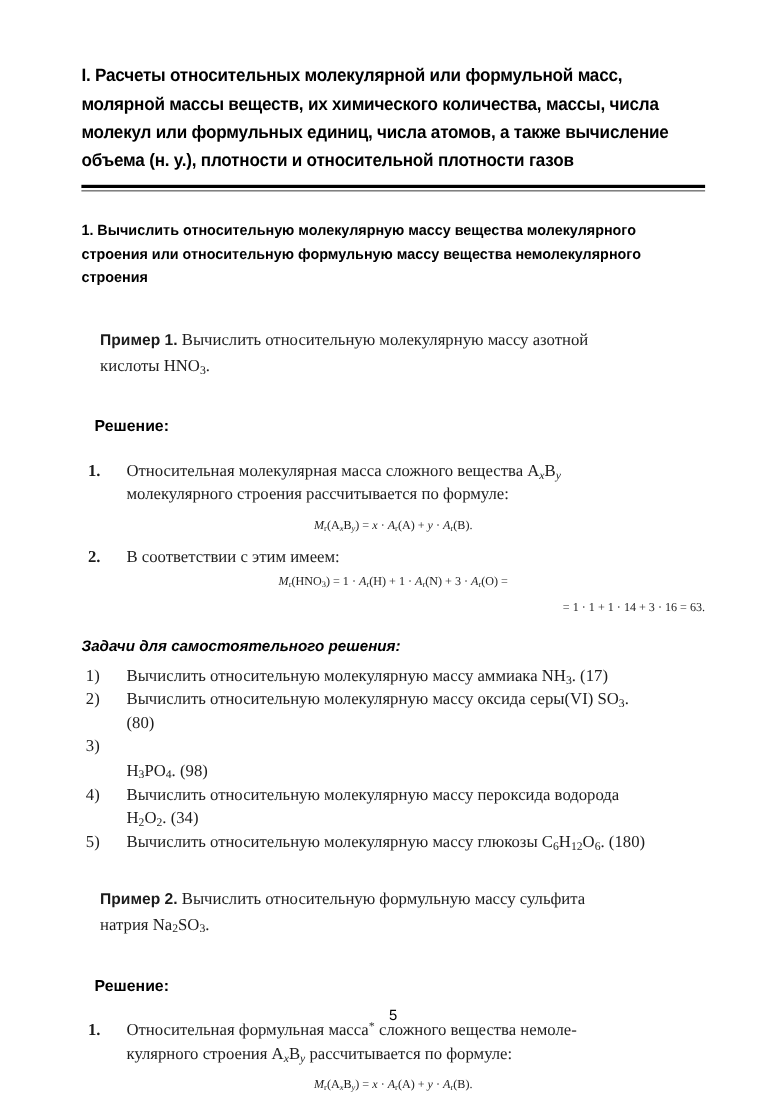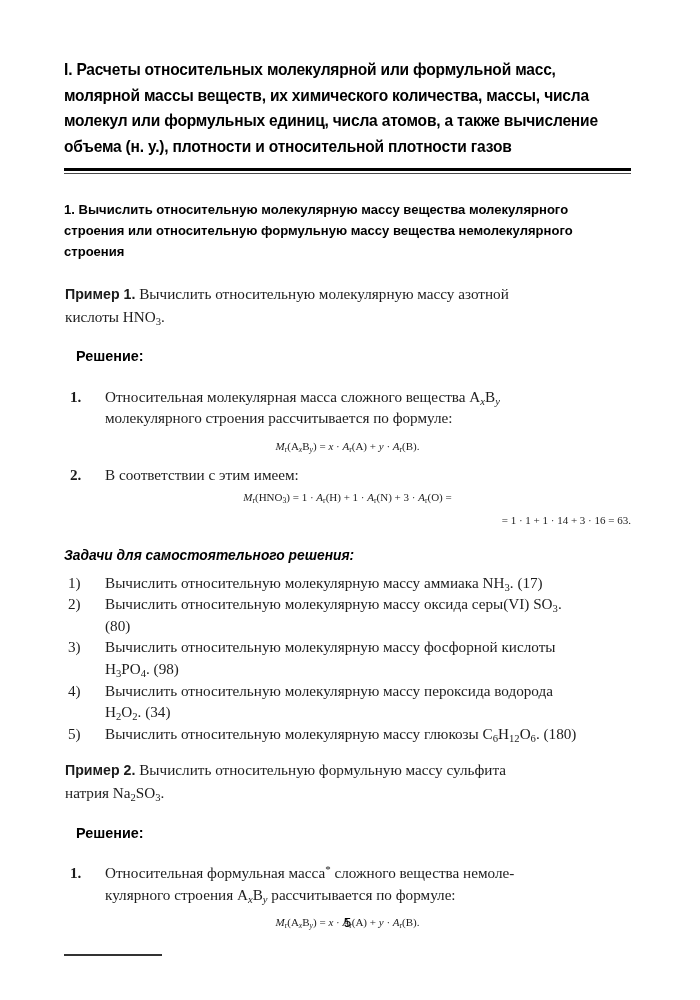--- a/index.html
+++ b/index.html
@@ -10,21 +10,21 @@
   body {
     width: 700px;
     height: 1000px;
     position: relative;
     font-family: "Liberation Serif", "DejaVu Serif", serif;
     color: #1a1a1a;
     overflow: hidden;
   }
   .page {
     position: absolute;
-    left: 64px;
+    left: 74px;
     top: 0;
     width: 567px;
     height: 880px;
   }
 
   
   .chapter-title {
     font-family: "Liberation Sans Narrow", "Liberation Sans", "DejaVu Sans", sans-serif;
     font-weight: bold;
     font-size: 16.3px;
@@ -79,21 +79,21 @@
   .section-subtitle .ln { display: block; }
 
   
   .body-block {
     font-family: "Liberation Serif", "DejaVu Serif", serif;
     font-size: 15.2px;
     line-height: 21.6px;
     color: #1c1c1c;
   }
   .para {
-    margin: 1px;
+    margin: 17px;
   }
   .lead-label {
     font-family: "Liberation Sans Narrow", "Liberation Sans", "DejaVu Sans", sans-serif;
     font-weight: bold;
     font-size: 14.2px;
   }
   .solution-label {
     font-family: "Liberation Sans Narrow", "Liberation Sans", "DejaVu Sans", sans-serif;
     font-weight: bold;
     font-size: 14.4px;
@@ -283,21 +283,21 @@
       <span class="marker paren">1)</span>
       <span>Вычислить относительную молекулярную массу аммиака NH</span><sub>3</sub><span>. (17)</span>
     </li>
     <li>
       <span class="marker paren">2)</span>
       <span>Вычислить относительную молекулярную массу оксида серы(VI) SO</span><sub>3</sub><span>.</span><br>
       <span>(80)</span>
     </li>
     <li>
       <span class="marker paren">3)</span>
-      <span>Вычислить относительную молекулярную массу фосфорной кислоты</span><br>
+      <br>
       <span>H</span><sub>3</sub><span>PO</span><sub>4</sub><span>. (98)</span>
     </li>
     <li>
       <span class="marker paren">4)</span>
       <span>Вычислить относительную молекулярную массу пероксида водорода</span><br>
       <span>H</span><sub>2</sub><span>O</span><sub>2</sub><span>. (34)</span>
     </li>
     <li>
       <span class="marker paren">5)</span>
       <span>Вычислить относительную молекулярную массу глюкозы C</span><sub>6</sub><span>H</span><sub>12</sub><span>O</span><sub>6</sub><span>. (180)</span>

